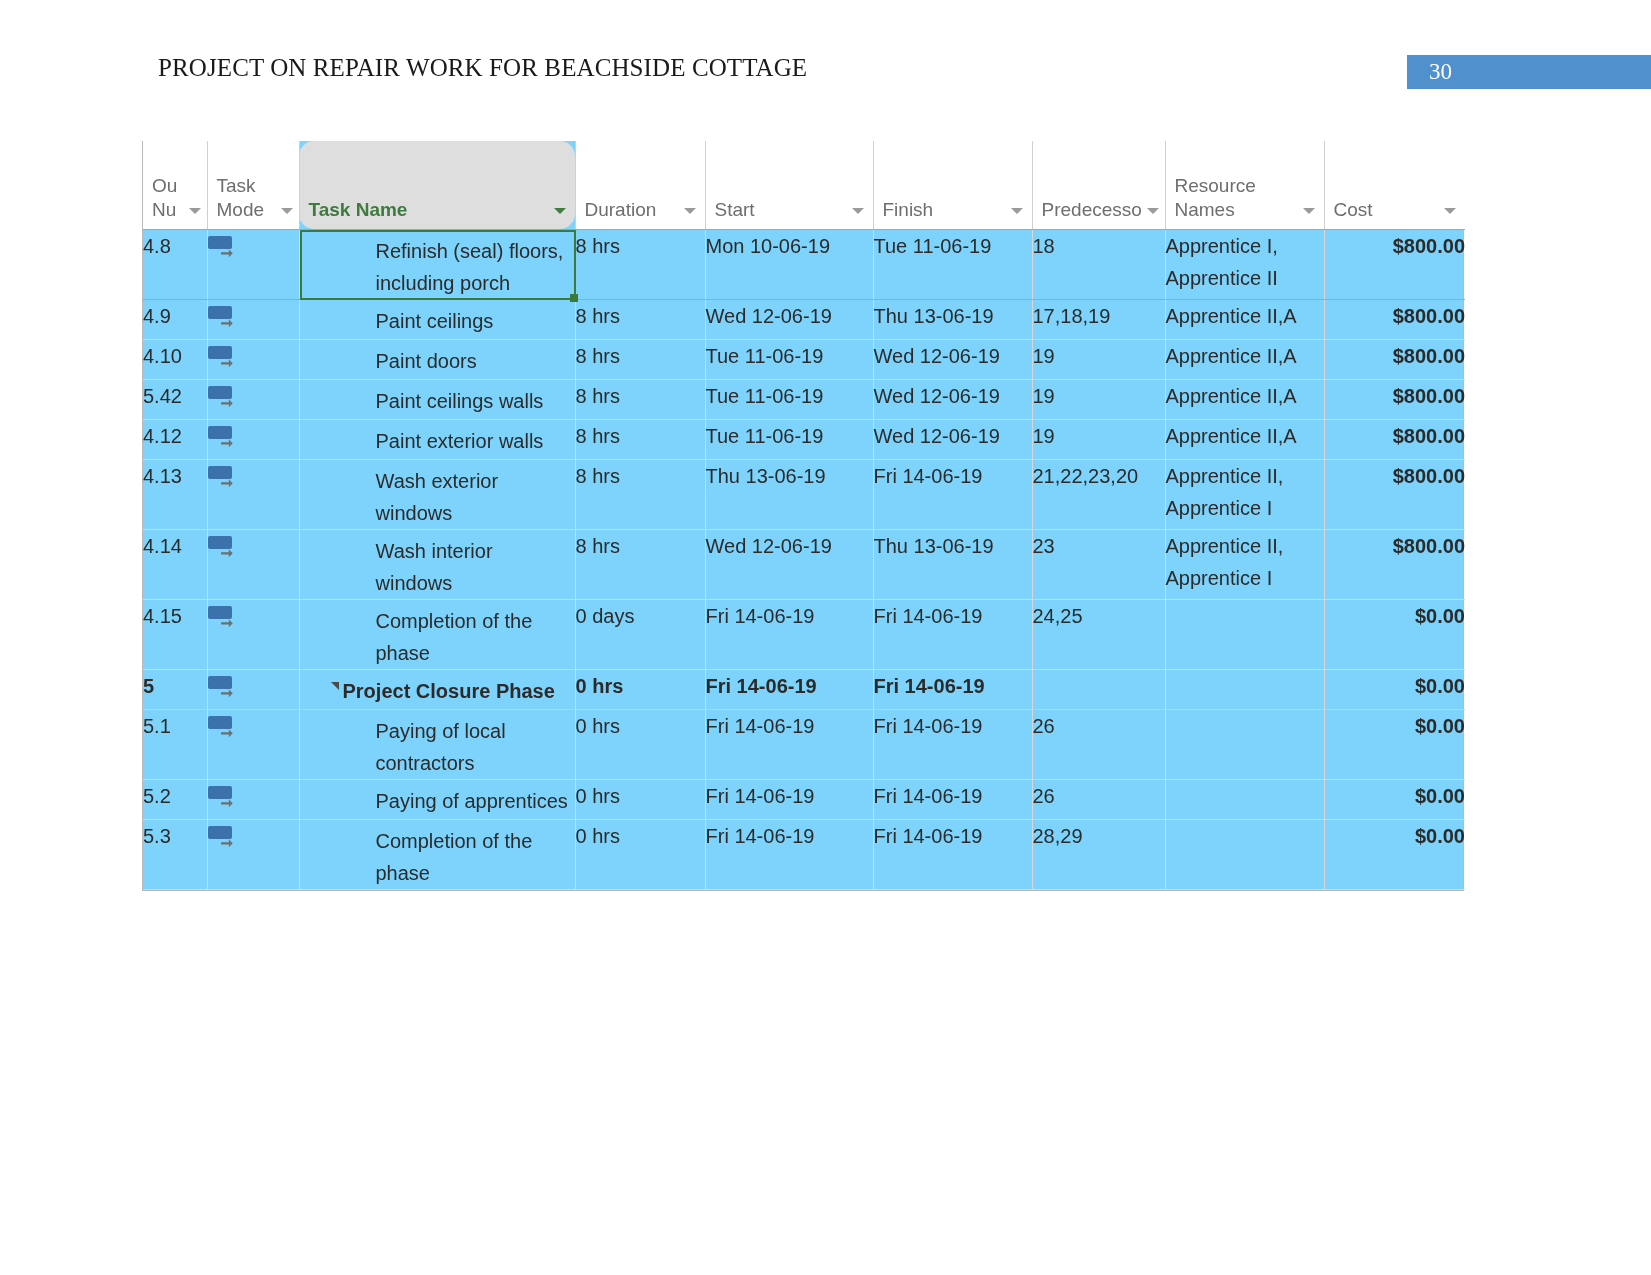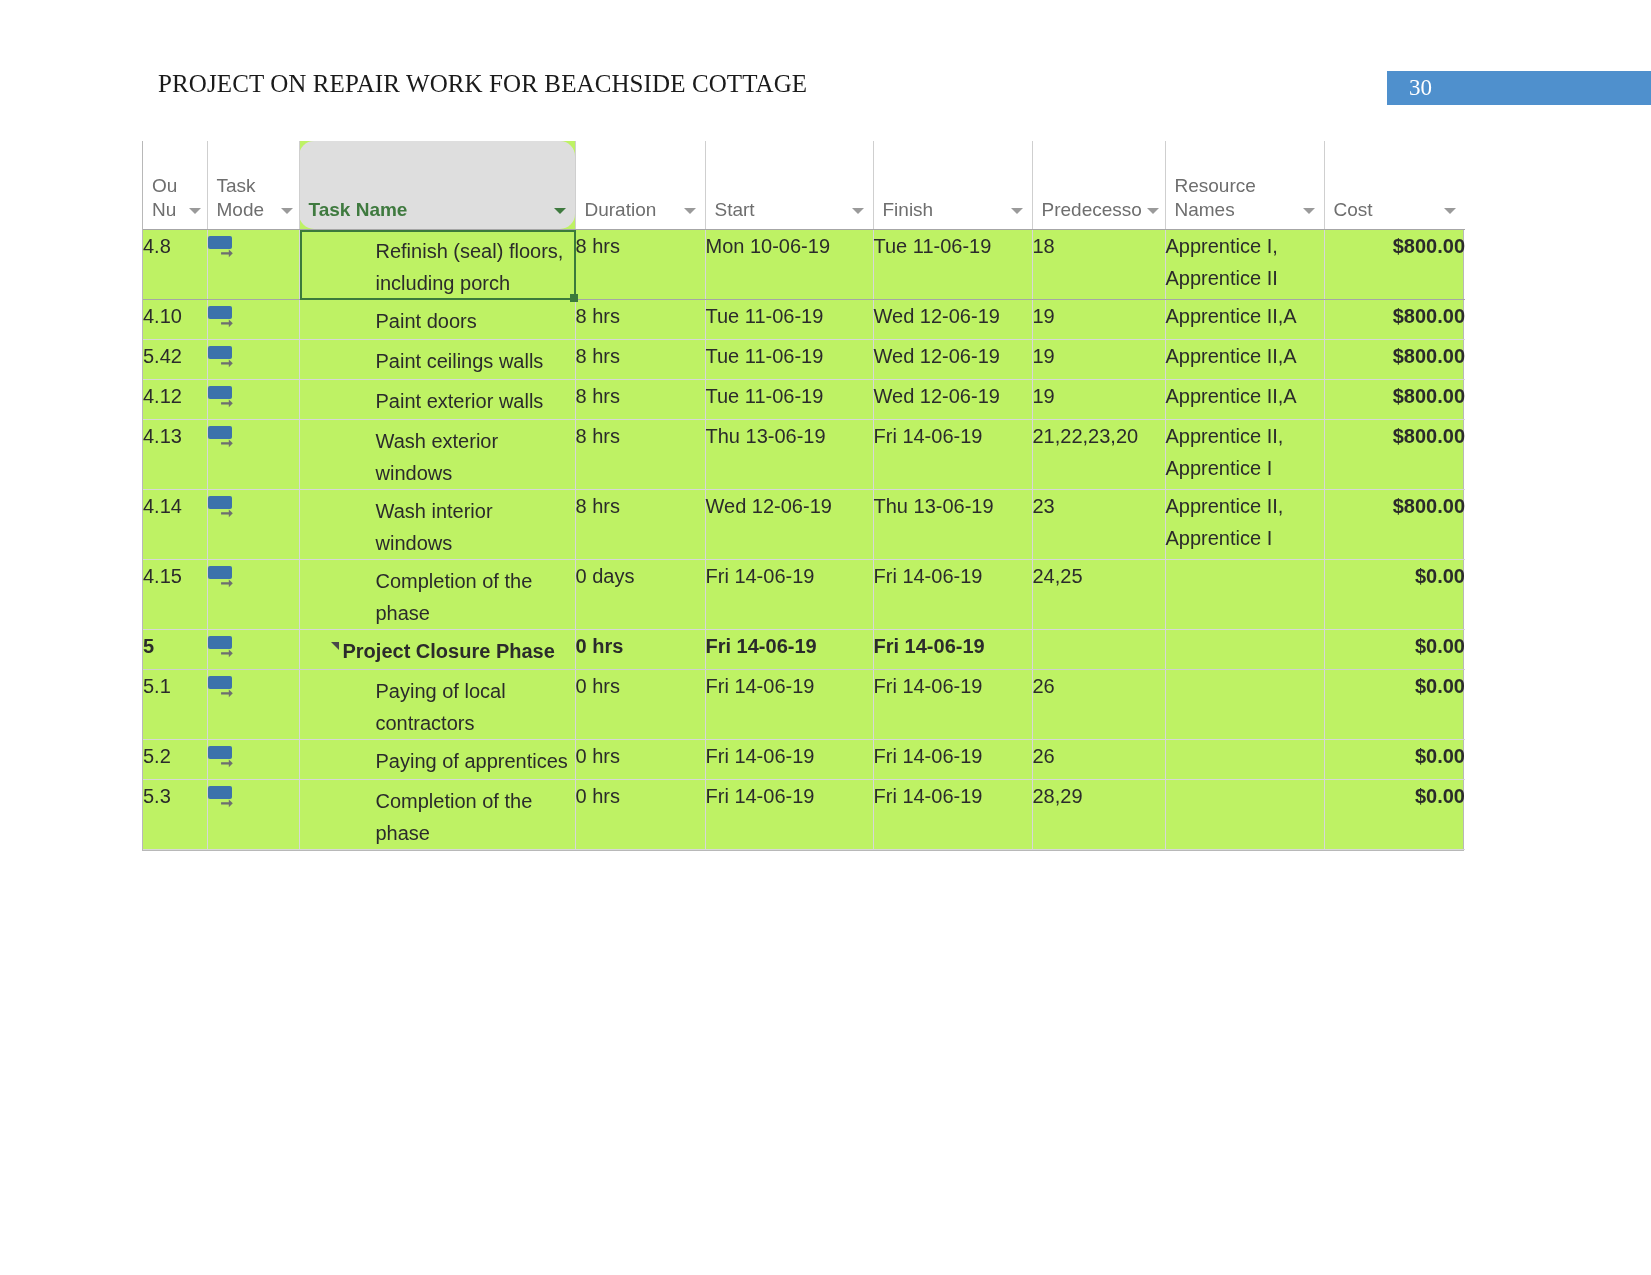--- a/index.html
+++ b/index.html
@@ -7,54 +7,54 @@
     margin: 0; padding: 0;
     width: 1651px; height: 1275px;
     background: #ffffff;
     font-family: "Liberation Sans", sans-serif;
     overflow: hidden;
   }
 
   
   .page-header {
     position: absolute;
-    top: 16px; left: 0;
+    top: 0; left: 0;
     width: 1651px; height: 110px; padding-left: 37px;
   }
   .doc-title {
     position: absolute;
     left: 158px; top: 54px;
     font-family: "Liberation Serif", serif;
     font-size: 25px;
     color: #1a1a1a;
     letter-spacing: 0.1px;
     white-space: nowrap;
   }
   .page-number-bar {
     position: absolute;
     right: 0; top: 55px;
-    width: 264px; height: 34px;
+    width: 244px; height: 34px;
     background: #4f90cd;
   }
   .page-number-text {
     position: absolute;
     left: 22px; top: 4px;
     font-family: "Liberation Serif", serif;
     font-size: 23px;
     color: #ffffff;
   }
 
   
   .table-wrap {
     position: absolute;
     left: 142px; top: 141px;
     width: 1322px;
     border: 1px solid #b8b8b8;
     border-top: none;
-    background: #bef264;
+    background: #7dd3fc;
   }
 
   table.proj {
     border-collapse: collapse;
     width: 1322px;
     table-layout: fixed;
   }
   table.proj td, table.proj th {
     vertical-align: top;
     padding: 0;
@@ -263,20 +263,33 @@
             </span>
           </td>
           <td class="col-dur">8 hrs</td>
           <td class="col-start">Mon 10-06-19</td>
           <td class="col-finish">Tue 11-06-19</td>
           <td class="col-pred">18</td>
           <td class="col-res">Apprentice I, Apprentice II</td>
           <td class="col-cost">$800.00</td>
         </tr>
         <tr>
+          <td class="col-out">4.9</td>
+          <td class="col-mode"><span class="mode-icon"><span class="bar"></span><span class="arr">➞</span></span></td>
+          <td class="col-name">
+            <div class="name-inner">Paint ceilings</div>
+          </td>
+          <td class="col-dur">8 hrs</td>
+          <td class="col-start">Wed 12-06-19</td>
+          <td class="col-finish">Thu 13-06-19</td>
+          <td class="col-pred">17,18,19</td>
+          <td class="col-res">Apprentice II,A</td>
+          <td class="col-cost">$800.00</td>
+        </tr>
+        <tr>
           <td class="col-out">4.10</td>
           <td class="col-mode"><span class="mode-icon"><span class="bar"></span><span class="arr">➞</span></span></td>
           <td class="col-name">
             <div class="name-inner">Paint doors</div>
           </td>
           <td class="col-dur">8 hrs</td>
           <td class="col-start">Tue 11-06-19</td>
           <td class="col-finish">Wed 12-06-19</td>
           <td class="col-pred">19</td>
           <td class="col-res">Apprentice II,A</td>

